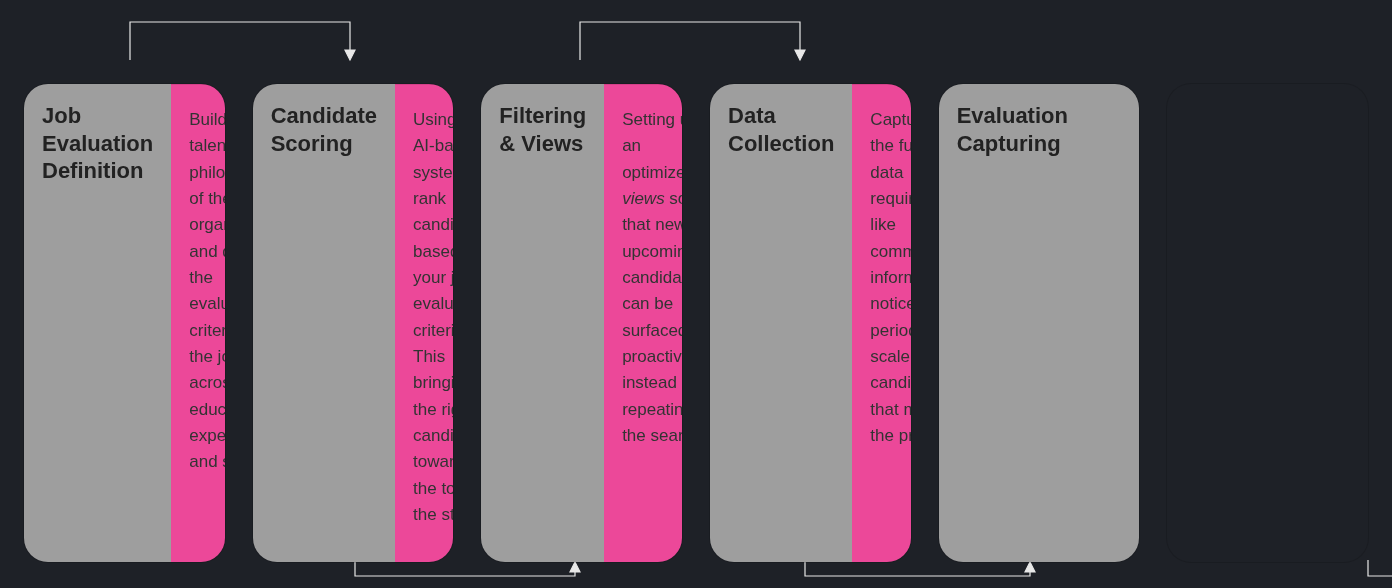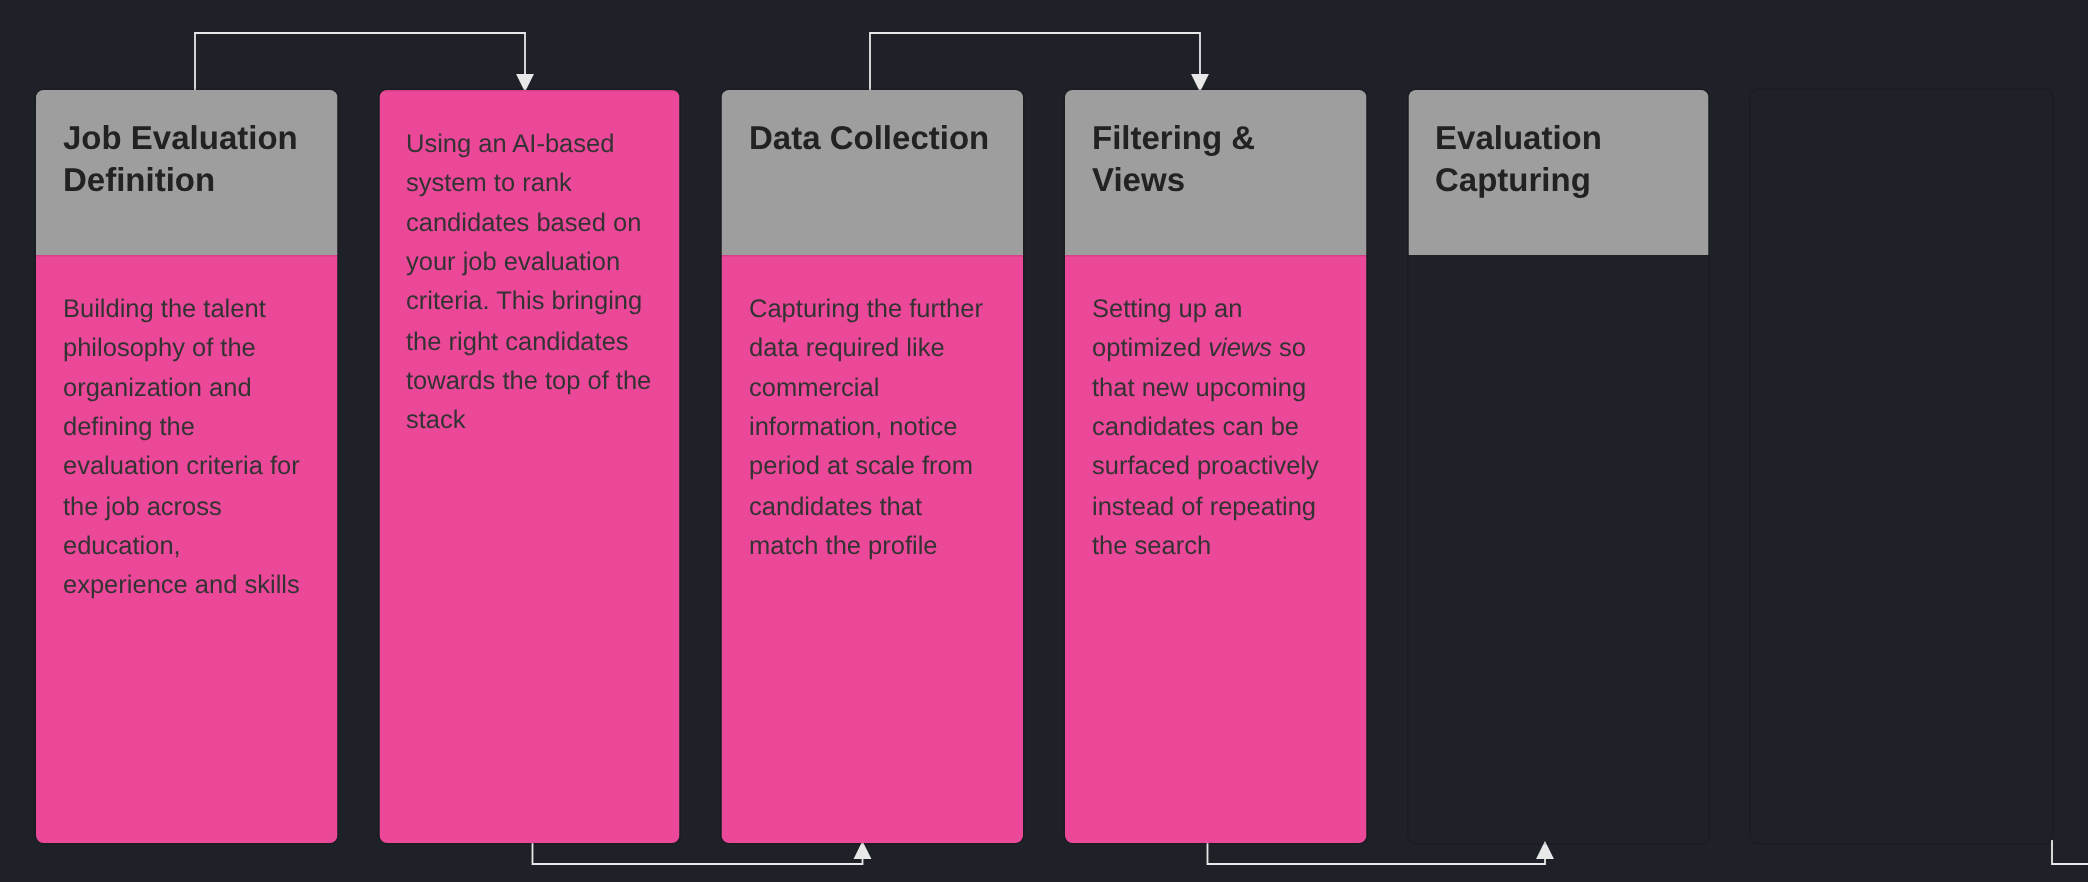--- a/index.html
+++ b/index.html
@@ -20,24 +20,25 @@
     left:24px;
     right:24px;
     top:60px;
     bottom:26px;
     display:flex;
     gap:28px;
   }
   .card{
     flex:1 1 0;
     display:flex;
-    flex-direction:column;
-    border-radius:5px;
+    flex-direction:row;
+    border-radius:24px;
     overflow:hidden;
     box-shadow:0 0 0 1px rgba(0,0,0,0.15);
+    margin-top:24px;
   }
   .card .head{
     background:#9e9e9e;
     padding:18px 18px 18px 18px;
     min-height:110px;
     box-sizing:border-box;
     display:flex;
     align-items:flex-start;
   }
   .card .head .title{
@@ -97,33 +98,36 @@
   </svg>
 
   <div class="row">
     <div class="card">
       <div class="head">
         <div class="title">Job Evaluation Definition</div>
       </div>
       <div class="body">Building the talent philosophy of the organization and defining the evaluation criteria for the job across education, experience and skills</div>
     </div>
     <div class="card">
+      <div class="head">
+        <div class="title">Candidate Scoring</div>
+      </div>
       <div class="body">Using an AI-based system to rank candidates based on your job evaluation criteria. This bringing the right candidates towards the top of the stack</div>
+    </div>
+    <div class="card">
+      <div class="head">
+        <div class="title">Filtering &amp; Views</div>
+      </div>
+      <div class="body">Setting up an optimized <em>views</em> so that new upcoming candidates can be surfaced proactively instead of repeating the search</div>
     </div>
     <div class="card">
       <div class="head">
         <div class="title">Data Collection</div>
       </div>
       <div class="body">Capturing the further data required like commercial information, notice period at scale from candidates that match the profile</div>
-    </div>
-    <div class="card">
-      <div class="head">
-        <div class="title">Filtering &amp; Views</div>
-      </div>
-      <div class="body">Setting up an optimized <em>views</em> so that new upcoming candidates can be surfaced proactively instead of repeating the search</div>
     </div>
     <div class="card">
       <div class="head">
         <div class="title">Evaluation Capturing</div>
       </div>
     </div>
     <div class="card">
     </div>
   </div>
 

